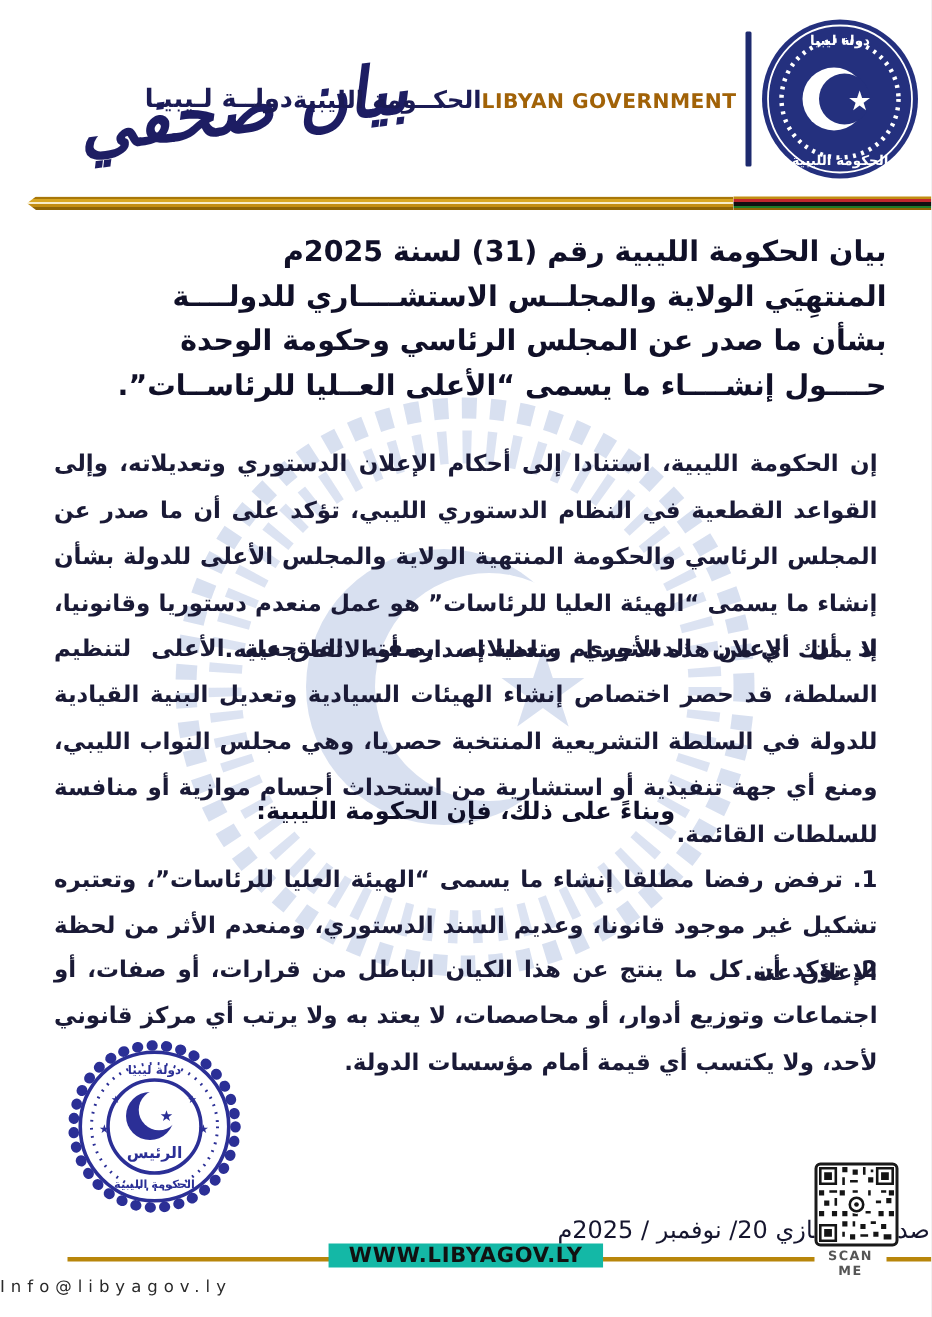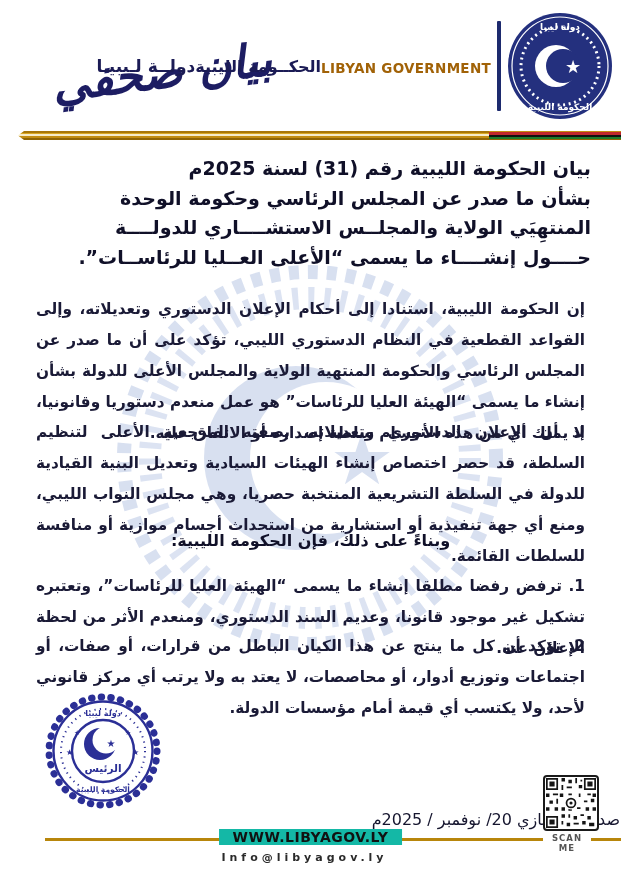--- a/index.html
+++ b/index.html
@@ -58,22 +58,22 @@
   .issued{
     position:absolute;top:810px;left:140px;width:480px;z-index:3;direction:rtl;
     font-weight:normal;font-size:16px;color:#15152e;
   }
   .site-rule{position:absolute;top:838px;left:45px;right:0;height:2.5px;background:#b8860b;z-index:2;}
   .site-label{
     position:absolute;top:829px;left:50%;transform:translateX(-50%);z-index:3;background:#14b8a6;
     padding:0 14px;font-weight:800;font-size:14px;letter-spacing:.5px;color:#111111;direction:ltr;
   }
   .email{
-    position:absolute;top:851px;left:0;right:12px;z-index:3;text-align:center;
-    font-size:11px;font-weight:bold;letter-spacing:4px;color:#2a2a2a;direction:ltr;
+    position:absolute;top:851px;left:0;right:12px;z-index:3;
+    font-size:11px;font-weight:normal;letter-spacing:4px;color:#2a2a2a;direction:ltr;
   }
   
   .qr-box{position:absolute;left:543px;top:775px;width:48px;z-index:4;background:#fff;text-align:center;}
   .qr-frame{width:50px;height:50px;margin:0 auto;border:2px solid #1a1a1a;border-radius:4px;padding:1px;background:#fff;}
   .qr-frame svg{display:block;width:100%;height:100%;}
   .scanme{font-size:8.5px;color:#555;letter-spacing:1px;margin-top:2px;font-weight:bold;}
 </style>
 </head>
 <body>
 
@@ -114,22 +114,22 @@
     </div>
   </div>
 
   <div class="gold-bar">
     <div class="main"></div>
     <div class="flag"></div>
   </div>
 
   <div class="title-block">
     <div>بيان الحكومة الليبية رقم (31) لسنة 2025م</div>
+    <div>المنتهِيَي الولاية والمجلــس الاستشــــاري للدولــــة</div>
     <div>بشأن ما صدر عن المجلس الرئاسي وحكومة الوحدة</div>
-    <div>المنتهِيَي الولاية والمجلــس الاستشــــاري للدولــــة</div>
     <div>حــــول إنشــــاء ما يسمى “الأعلى العــليا للرئاســات”.</div>
   </div>
 
   <div class="para p1">إن الحكومة الليبية، استنادا إلى أحكام الإعلان الدستوري وتعديلاته، وإلى القواعد القطعية في النظام الدستوري الليبي، تؤكد على أن ما صدر عن المجلس الرئاسي والحكومة المنتهية الولاية والمجلس الأعلى للدولة بشأن إنشاء ما يسمى “الهيئة العليا للرئاسات” هو عمل منعدم دستوريا وقانونيا، لا يملك أي من هذه الأجسام سلطة إصداره أو الاتفاق عليه.</div>
   <div class="para p2">إذ أن الإعلان الدستوري وتعديلاته، بصفته المرجعية الأعلى لتنظيم السلطة، قد حصر اختصاص إنشاء الهيئات السيادية وتعديل البنية القيادية للدولة في السلطة التشريعية المنتخبة حصريا، وهي مجلس النواب الليبي، ومنع أي جهة تنفيذية أو استشارية من استحداث أجسام موازية أو منافسة للسلطات القائمة.</div>
   <div class="therefore">وبناءً على ذلك، فإن الحكومة الليبية:</div>
   <div class="para item1">1. ترفض رفضا مطلقا إنشاء ما يسمى “الهيئة العليا للرئاسات”، وتعتبره تشكيل غير موجود قانونا، وعديم السند الدستوري، ومنعدم الأثر من لحظة الإعلان عنه.</div>
   <div class="para item2">2. تؤكد أن كل ما ينتج عن هذا الكيان الباطل من قرارات، أو صفات، أو اجتماعات وتوزيع أدوار، أو محاصصات، لا يعتد به ولا يرتب أي مركز قانوني لأحد، ولا يكتسب أي قيمة أمام مؤسسات الدولة.</div>
 
   <div class="stamp">

